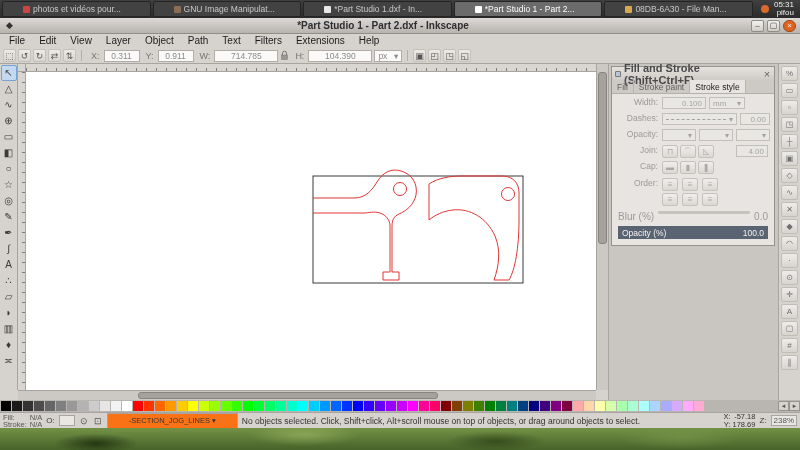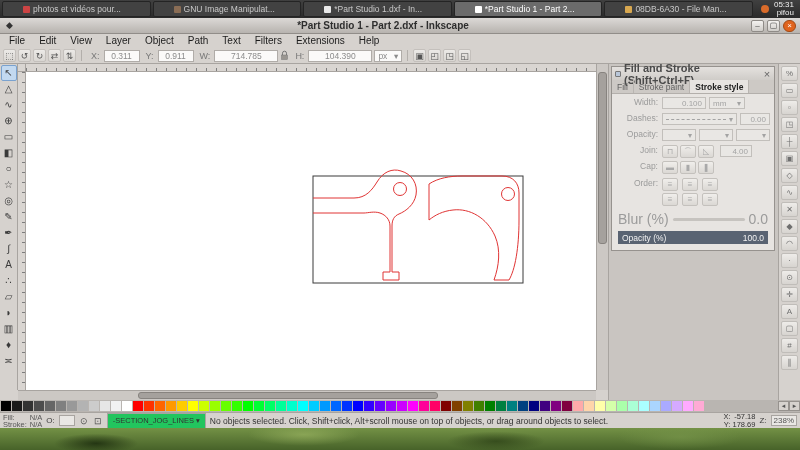--- a/index.html
+++ b/index.html
@@ -73,32 +73,32 @@
 
   
   #dock{left:608px;top:64px;width:170px;height:336px;background:#c9c5c1;border-left:1px solid #a8a4a0}
   #fs-panel{position:absolute;left:2px;top:2px;width:164px;background:#e7e4e1;border:1px solid #96928e}
   .fs-title{height:13px;display:flex;align-items:center;gap:3px;padding:0 3px;font-size:11px;
     font-weight:bold;color:#4a4a4a;background:linear-gradient(#e4e1de,#cfccc8)}
   .fs-title-dot{width:6px;height:6px;border:1px solid #777;border-radius:1px;background:#b8c6d8;flex:none}
   .fs-close{margin-left:auto;width:9px;text-align:center;color:#666;font-weight:normal}
   .fs-tabs{display:flex;height:14px;background:#cdc9c5;border-bottom:1px solid #b3afab;font-size:8.5px}
   .fs-tab{padding:0 5px;line-height:14px;color:#5f5f5f;border-right:1px solid #b9b5b1}
-  .fs-tab.active{background:#e7e4e1;font-weight:bold;color:#222}
+  .fs-tab.active{background:#e7e4e1;font-weight:normal;color:#222}
   .fs-body{padding:3px 4px 2px}
   .fs-row{display:flex;align-items:flex-start;height:16px;font-size:8.5px;color:#9b9b9b}
   .fs-lab{width:42px;text-align:right;margin-right:4px;flex:none}
   .ffld{height:12px;border:1px solid #c2bfbb;background:#e9e7e4;color:#a3a3a3;
     display:flex;align-items:center;padding:0 3px;gap:3px;font-size:8px}
   .grow{flex:1;justify-content:space-between}
   .dashline{flex:1;border-top:1px dashed #a3a3a3;height:0}
   .fs-btn{width:16px;height:13px;margin-right:2px;border:1px solid #c4c1bd;border-radius:2px;flex:none;
     background:linear-gradient(#f0eeeb,#dbd8d4);color:#a9a9a9;font-size:8px;line-height:12px;text-align:center}
   .order-grid{display:grid;grid-template-columns:repeat(3,18px);gap:2px}
-  .fs-blur{display:flex;align-items:center;gap:4px;margin-top:5px;font-size:14px;color:#9b9b9b;padding:0 2px}
+  .fs-blur{display:flex;align-items:flex-start;gap:4px;margin-top:5px;font-size:10px;color:#9b9b9b;padding:0 2px}
   .blur-track{flex:1;height:3px;background:#c6c3bf;border-radius:2px}
   .fs-opacity{display:flex;align-items:center;margin:4px 2px 4px;height:13px;background:#596372;
     color:#f2f2f2;font-size:8.5px;padding:0 4px}
   .fs-opacity .oval{margin-left:auto}
 
   
   #snapbar{left:778px;top:64px;width:22px;height:336px;background:#d6d2ce;border-left:1px solid #a8a4a0;
     display:flex;flex-direction:column;align-items:center;padding-top:2px;gap:2px}
   .snap{width:17px;height:15px;border:1px solid #c0bdb9;border-radius:2px;flex:none;
     background:linear-gradient(#eeece9,#d7d4d0);color:#6f6f6f;font-size:8px;line-height:13px;text-align:center}
@@ -112,21 +112,21 @@
 
   
   #statusbar{left:0;top:412px;width:800px;height:16px;background:#d6d2ce;border-top:1px solid #a8a4a0;
     display:flex;align-items:center;font-size:8px;color:#3c3c3c;gap:4px;padding:0 3px}
   .sb-fs{display:grid;grid-template-columns:auto auto;column-gap:3px;line-height:7px;
     font-size:7.5px;color:#555;flex:none}
   .sb-box{height:11px;min-width:16px;border:1px solid #a8a4a0;background:#e9e7e4;
     padding:0 2px;line-height:9px;color:#555;flex:none}
   .sb-icon{width:10px;text-align:center;color:#555;font-size:9px;flex:none}
   .layer-combo{display:flex;align-items:center;gap:2px;height:16px;border:1px solid #a8a4a0;
-    background:#22c55e;padding:0 5px;font-size:7.5px;color:#333;flex:none;white-space:nowrap}
+    background:#f97316;padding:0 21px;font-size:7.5px;color:#333;flex:none;white-space:nowrap}
   .sb-msg{flex:1;min-width:0;white-space:nowrap;overflow:hidden;text-overflow:ellipsis;
     font-size:8.5px;color:#333}
   .coords{display:grid;grid-template-columns:auto auto;column-gap:2px;line-height:7.5px;
     font-size:7.5px;text-align:right;color:#333;flex:none}
 
   
   #grass{left:0;top:428px;width:800px;height:22px;background-color:#5f7d36;
     background-image:
       radial-gradient(60px 14px at 12% 70%, rgba(28,44,14,.85), rgba(28,44,14,0) 70%),
       radial-gradient(80px 16px at 38% 30%, rgba(152,178,96,.7), rgba(152,178,96,0) 70%),
@@ -324,21 +324,21 @@
               </span>
             </span>
         </div>
         <div class="fs-row">
           <span class="fs-lab">Join:</span>
           <span style="display:flex">
               <span class="fs-btn">⊓</span>
               <span class="fs-btn">⌒</span>
               <span class="fs-btn">◺</span>
             </span>
-          <span class="ffld" style="width:32px;justify-content:flex-end;margin-left:4px">
+          <span class="ffld" style="width:32px;justify-content:flex-end;margin-left:20px">
               <span>4.00</span>
             </span>
         </div>
         <div class="fs-row">
           <span class="fs-lab">Cap:</span>
           <span style="display:flex">
               <span class="fs-btn">▬</span>
               <span class="fs-btn">▮</span>
               <span class="fs-btn">❚</span>
             </span>

